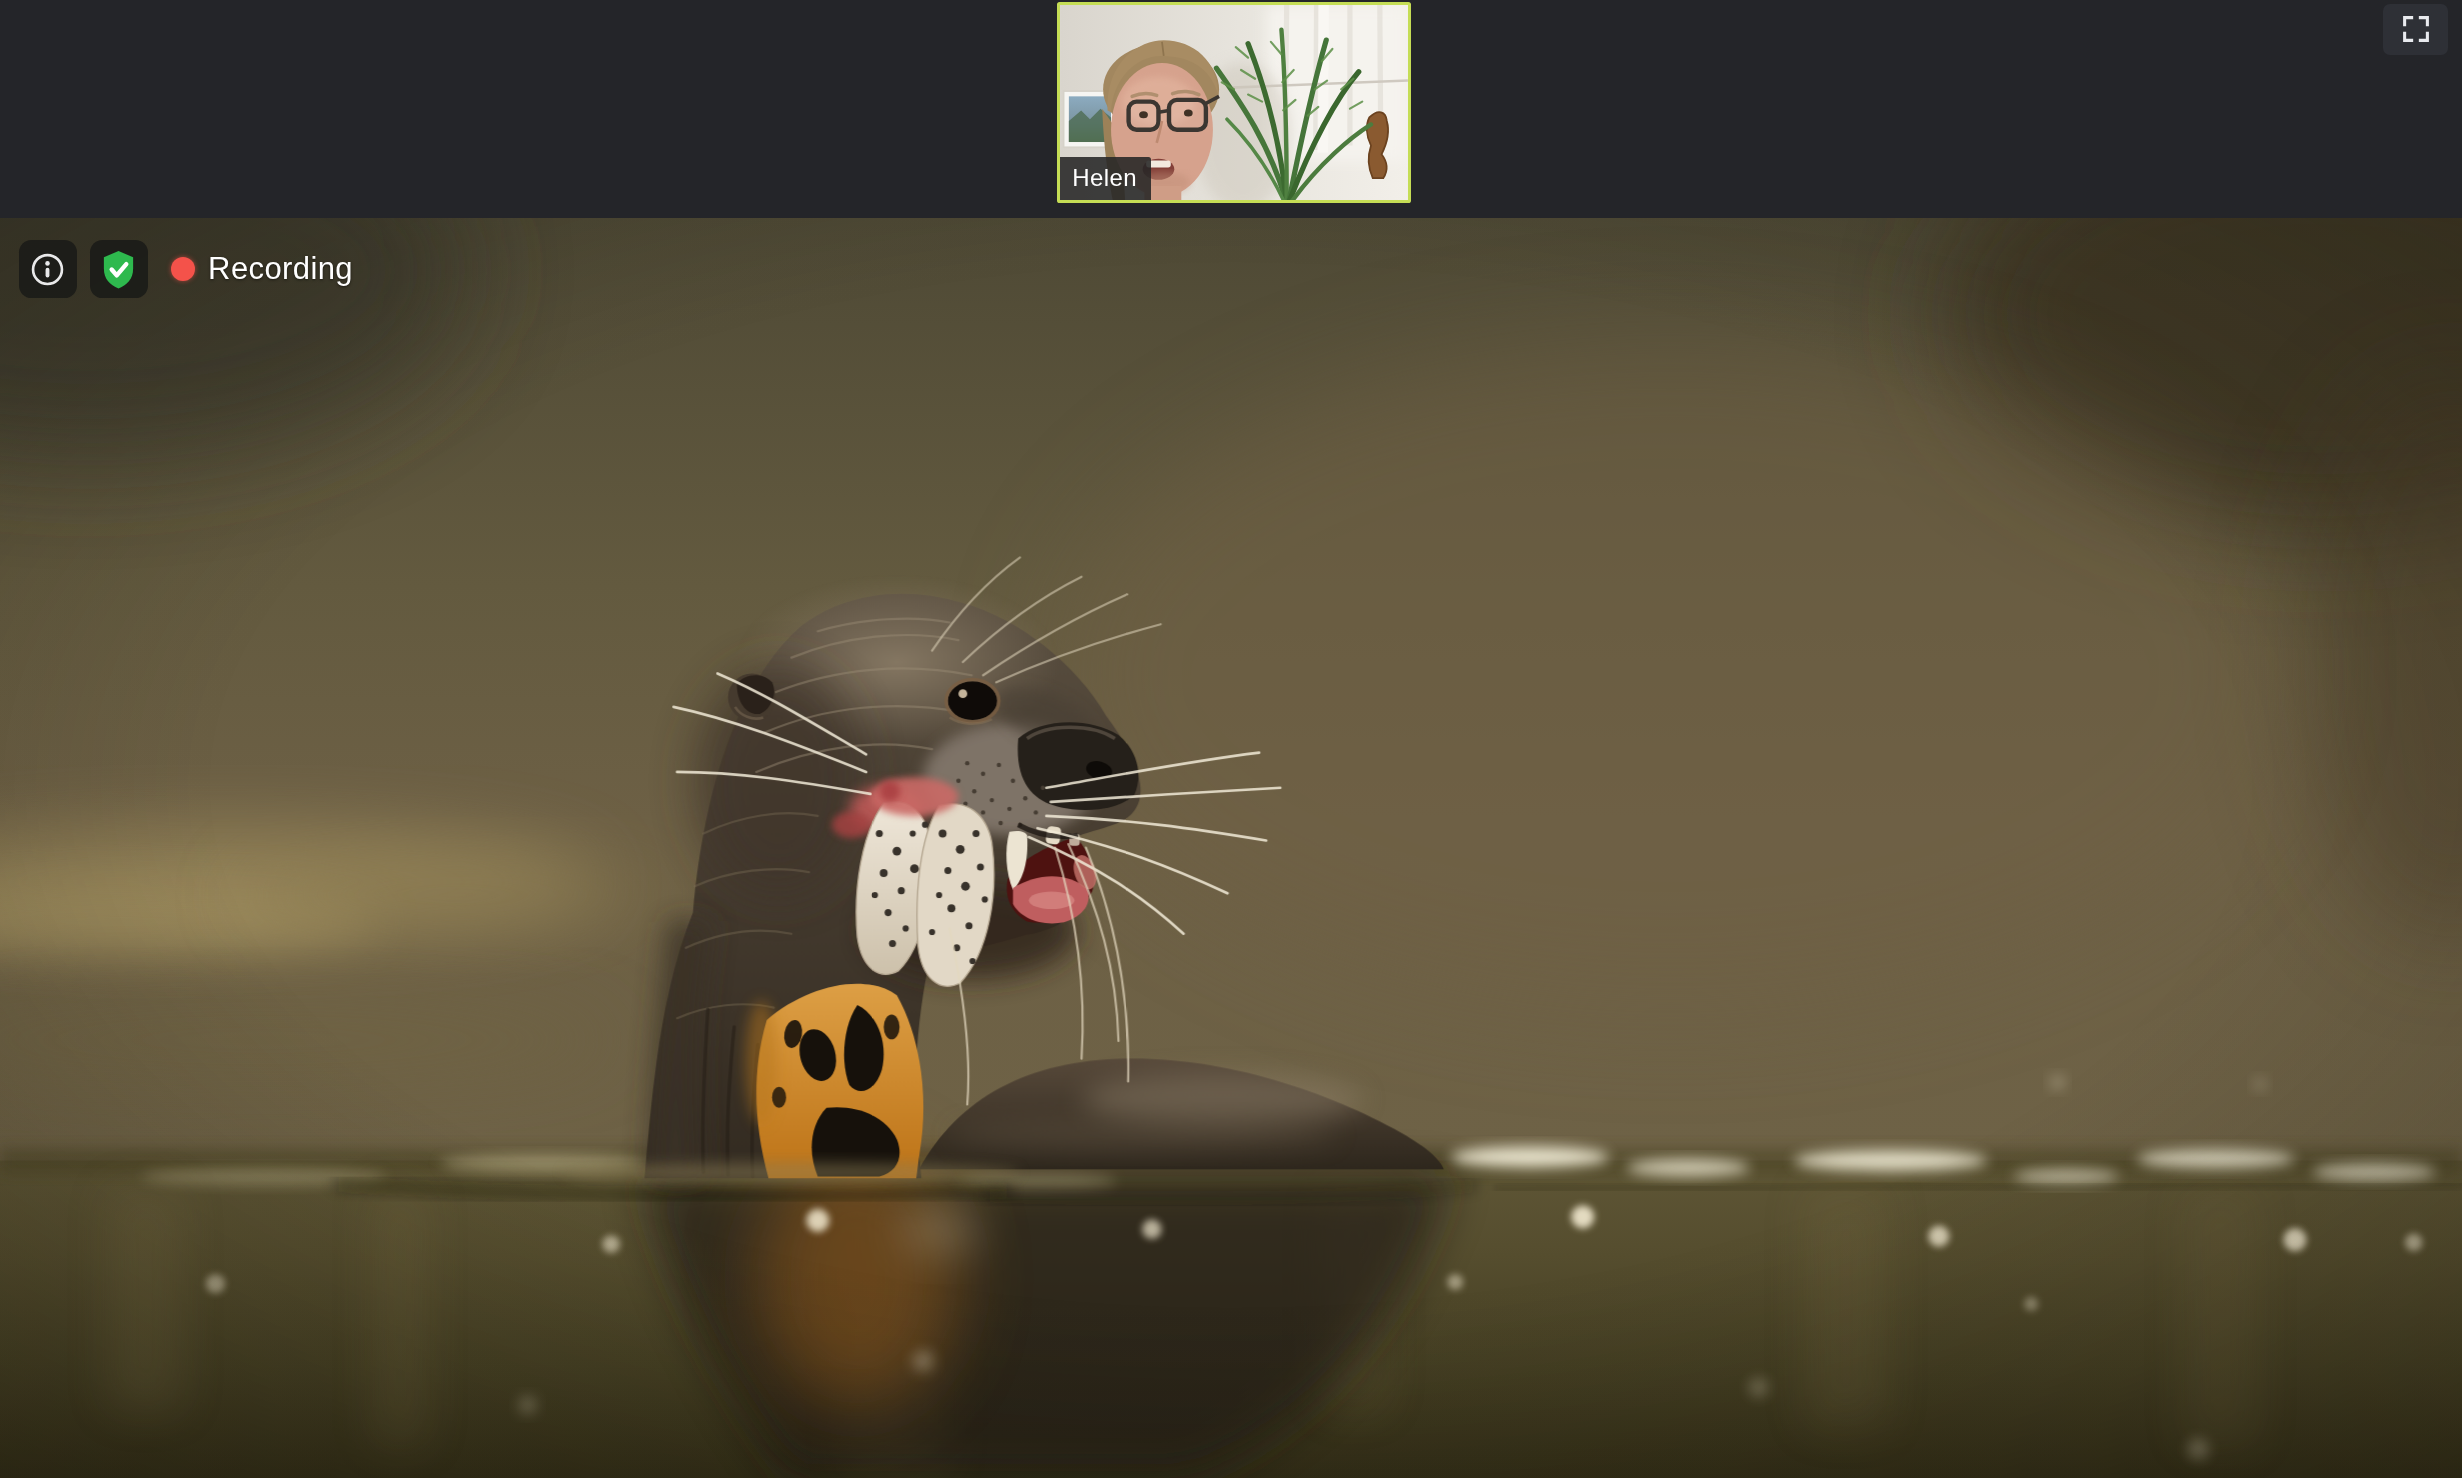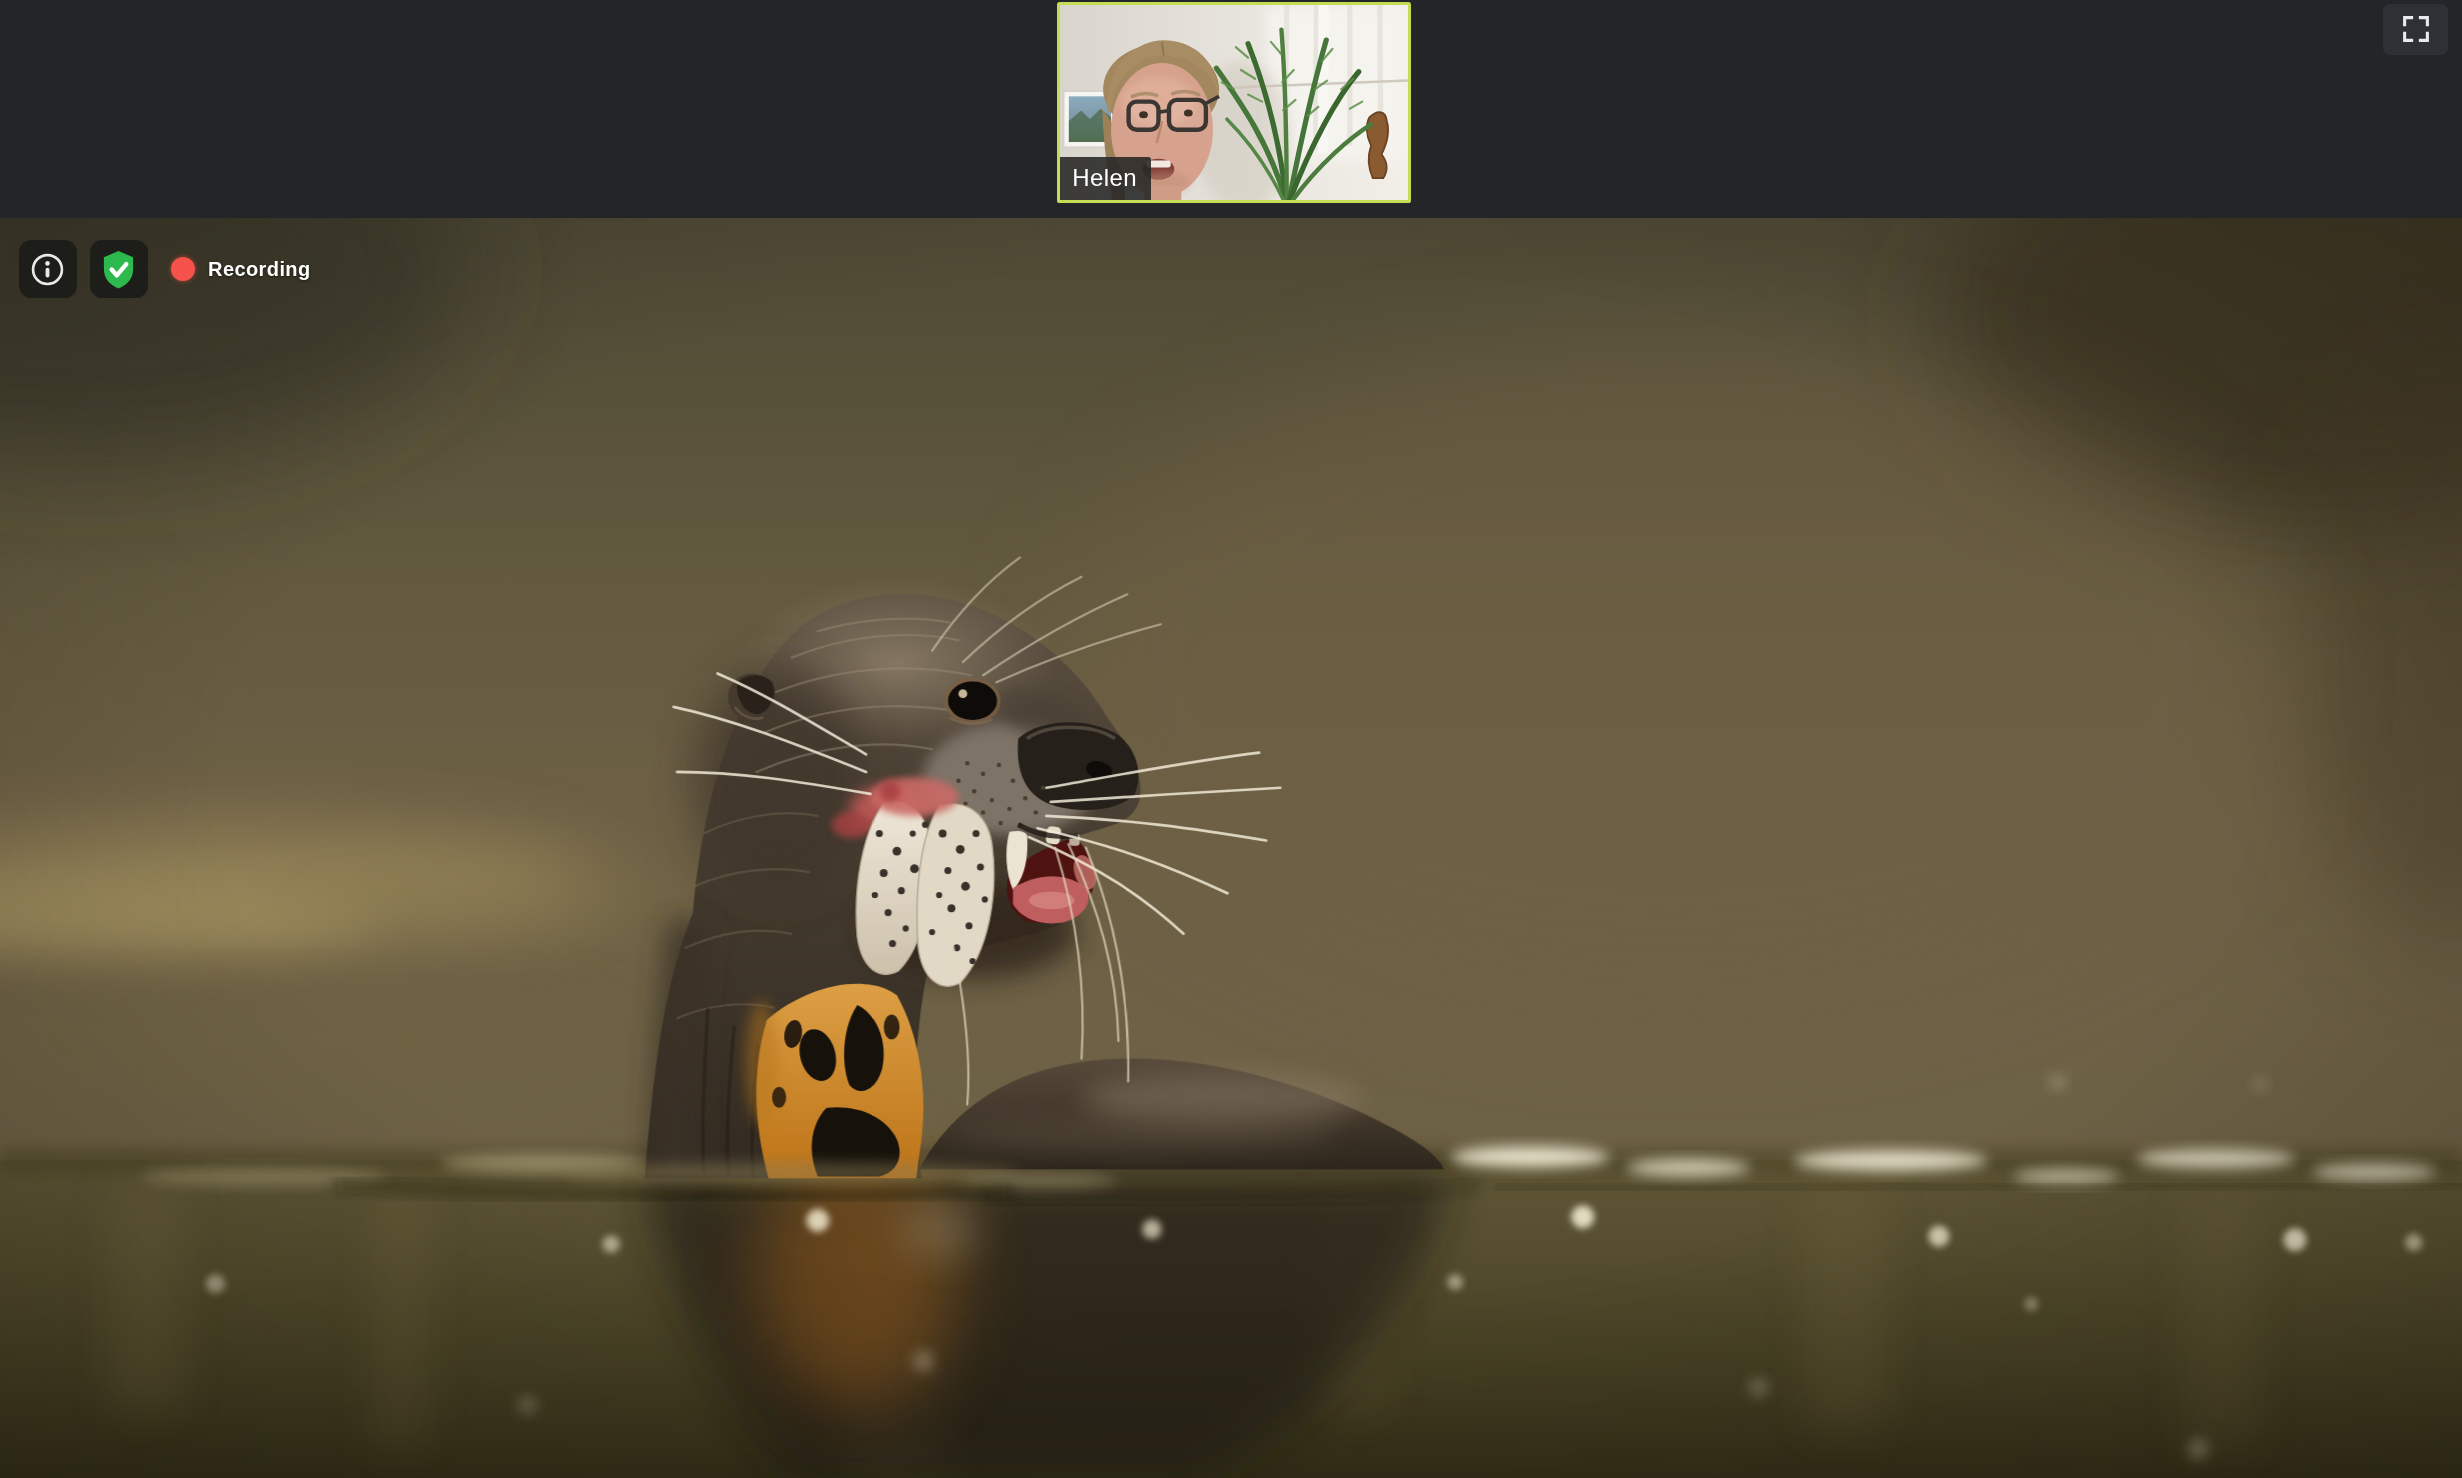--- a/index.html
+++ b/index.html
@@ -19,21 +19,21 @@
   #stage{position:absolute;left:0;top:218px;width:2462px;height:1260px;overflow:hidden;background:#5f5740;}
   #stage svg{display:block;}
   
   #overlay{position:absolute;left:18.5px;top:240px;display:flex;align-items:center;}
   .ov-btn{width:58px;height:58px;border-radius:12.3px;background:rgba(24,25,22,.80);
           display:flex;align-items:center;justify-content:center;cursor:pointer;flex:none;}
   .ov-btn + .ov-btn{margin-left:13px;}
   #rec{display:flex;align-items:center;margin-left:23px;cursor:pointer;}
   #rec-dot{width:24.6px;height:24.6px;border-radius:50%;background:#f4524a;flex:none;
            box-shadow:0 0 5.3px rgba(244,82,74,.6);}
-  #rec-label{margin-left:13px;color:#fff;font-size:20px;font-weight:bold;
+  #rec-label{margin-left:13px;color:#fff;font-size:31px;font-weight:normal;
              text-shadow:0 0.9px 2.6px rgba(0,0,0,.55);letter-spacing:0.4px;}
 </style>
 </head>
 <body>
 
 <div id="app">
 
   <div id="topbar">
 
     <div id="thumb">

